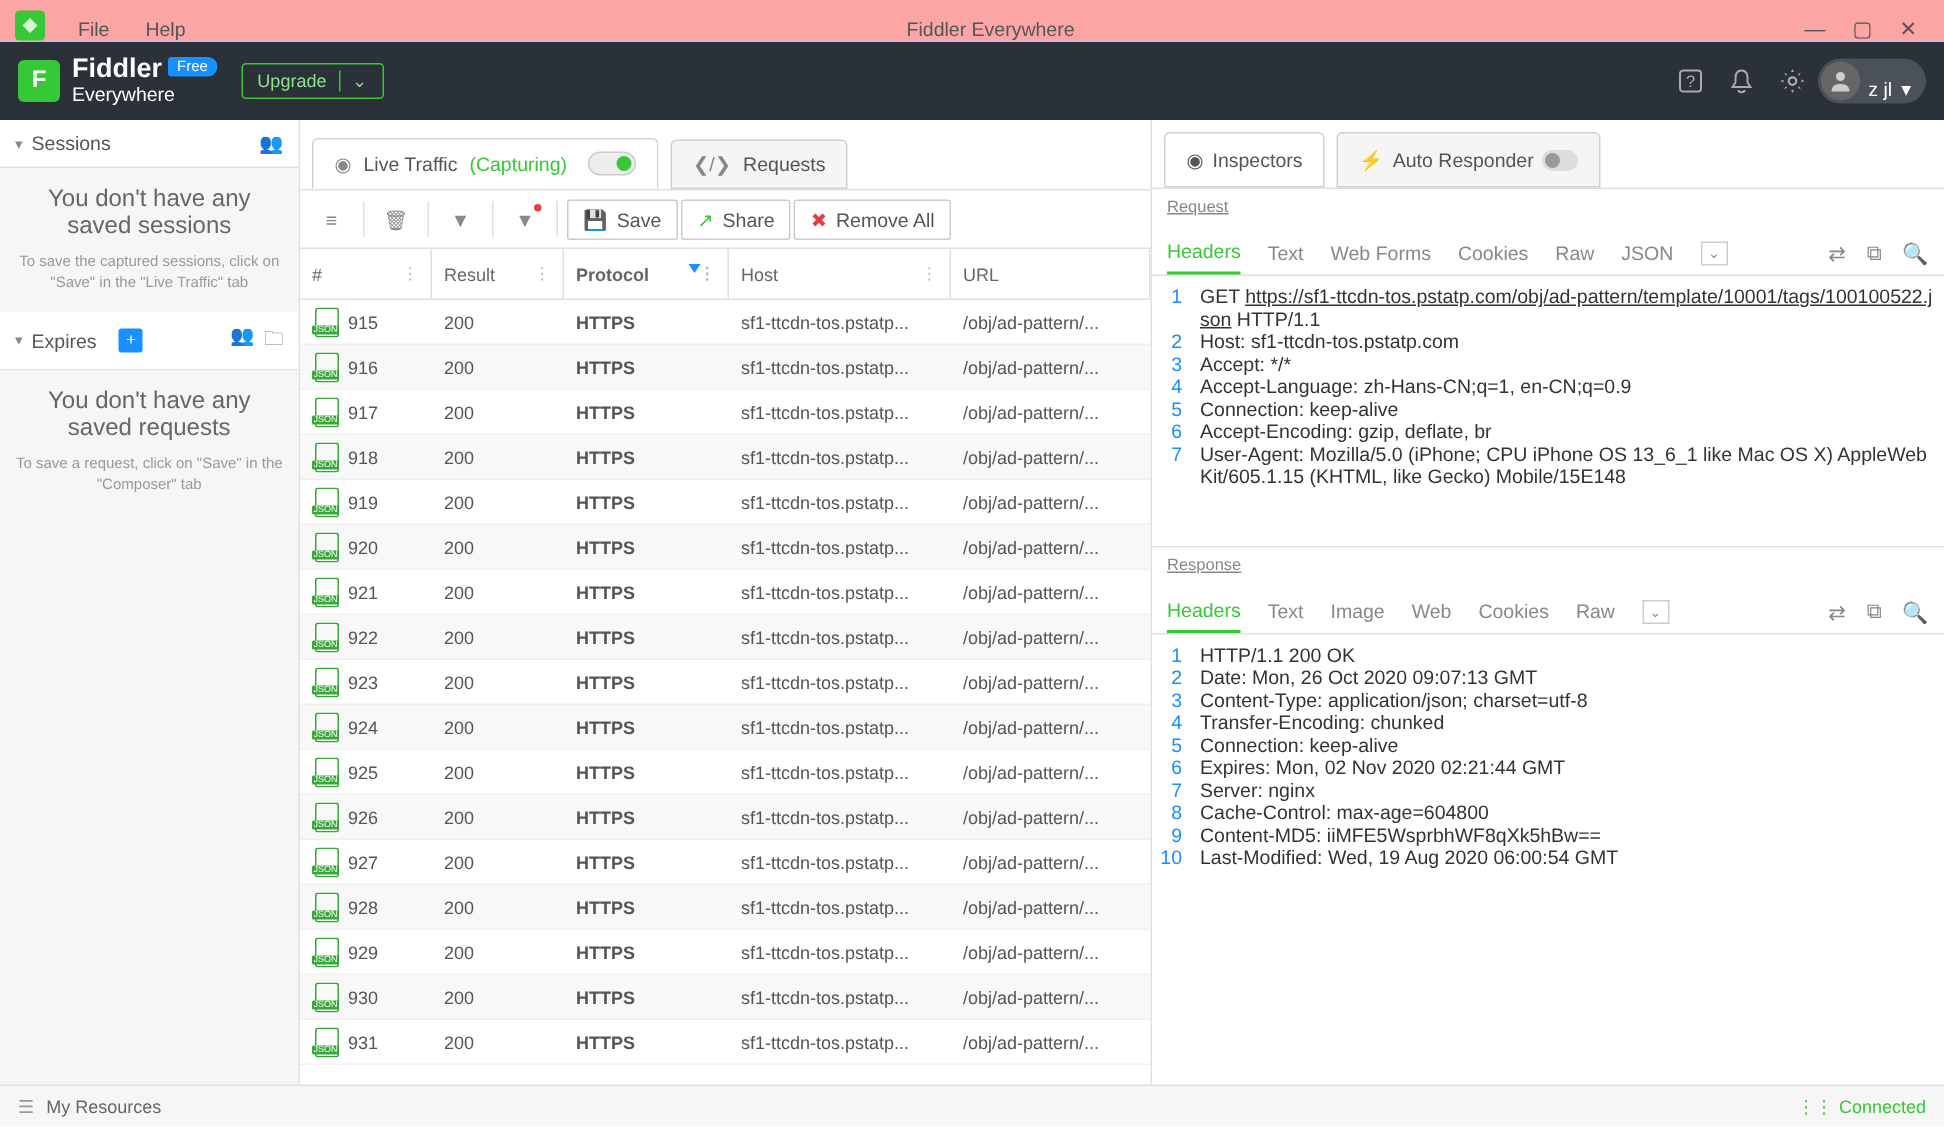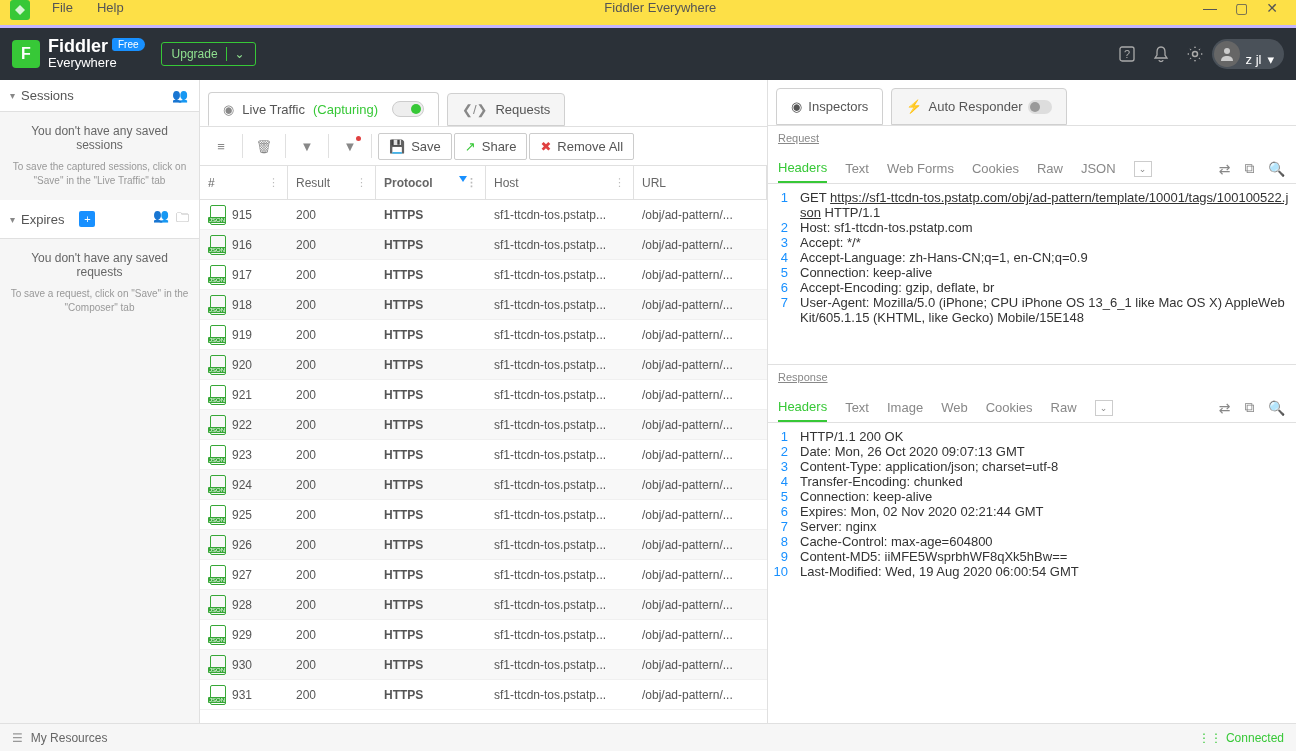--- a/index.html
+++ b/index.html
@@ -1,17 +1,17 @@
 <!DOCTYPE html>
 <html><head>
 <meta charset="utf-8">
 <style>
 * { margin: 0; padding: 0; box-sizing: border-box; font-family: 'Segoe UI', Arial, sans-serif; }
 body { width: 1296px; height: 751px; overflow: hidden; background: #fff; display: flex; flex-direction: column; }
-.titlebar { height: 28px; background: #fde047; display: flex; align-items: flex-start; border-bottom: 3px solid #c4b5fd; font-size: 13px; color: #555; }
+.titlebar { height: 28px; background: #fca5a5; display: flex; align-items: flex-end; border-bottom: 1px solid #c4b5fd; font-size: 13px; color: #555; }
 .titlebar .app-icon { width: 20px; height: 20px; background: #37c837; border-radius: 3px; margin: 0 10px; display: flex; align-items: center; justify-content: center; }
 .titlebar .menu-item { padding: 0 12px; cursor: pointer; }
 .titlebar .title { flex: 1; text-align: center; }
 .titlebar .win-controls { display: flex; gap: 18px; padding: 0 18px; font-size: 14px; }
 .headerbar { height: 52px; background: #2b3138; display: flex; align-items: center; padding: 0 12px; color: #fff; }
 .headerbar .logo-box { width: 28px; height: 28px; background: #37c837; border-radius: 4px; display: flex; align-items: center; justify-content: center; color: #fff; font-weight: bold; margin-right: 8px; }
 .headerbar .logo-text { font-size: 13px; line-height: 14px; }
 .headerbar .logo-text b { font-size: 18px; text-align: center; }
 .headerbar .free-badge { background: #1890ff; color: #fff; font-size: 10px; padding: 1px 6px; border-radius: 3px 8px 8px 3px; margin-left: 4px; position: relative; top: -4px; }
 .headerbar .upgrade-btn { border: 1px solid #37c837; color: #8fe08f; font-size: 12px; padding: 4px 10px; border-radius: 3px; margin-left: 16px; display: flex; align-items: center; gap: 8px; position: relative; }
@@ -21,21 +21,21 @@
 .headerbar .user { background: #4a5159; border-radius: 16px; padding: 2px 10px 2px 2px; display: flex; align-items: flex-end; gap: 6px; font-size: 13px; }
 .headerbar .avatar { width: 26px; height: 26px; border-radius: 50%; background: #666; display: flex; align-items: center; justify-content: center; font-size: 14px; }
 .main { flex: 1; display: flex; overflow: hidden; }
 .sidebar { width: 200px; background: #f6f6f6; border-right: 1px solid #e0e0e0; display: flex; flex-direction: column; font-size: 13px; color: #555; }
 .sidebar .section-head { padding: 8px 10px; display: flex; align-items: center; border-bottom: 1px solid #e0e0e0; background: #fff; }
 .sidebar .section-head .chev { margin-right: 6px; color: #888; font-size: 10px; }
 .sidebar .section-head .title { flex: 1; font-weight: 500; }
 .sidebar .section-head .icons { display: flex; gap: 6px; color: #888; }
 .sidebar .plus-badge { background: #1890ff; color: #fff; font-size: 11px; width: 16px; height: 16px; border-radius: 2px; display: inline-flex; align-items: center; justify-content: center; }
 .sidebar .empty { padding: 12px 10px; text-align: center; background: #f6f6f6; }
-.sidebar .empty .msg { color: #666; font-size: 12px; }
+.sidebar .empty .msg { color: #666; font-size: 16px; }
 .sidebar .empty .hint { color: #999; font-size: 10px; margin-top: 8px; line-height: 14px; }
 .center { flex: 1; display: flex; overflow: hidden; }
 .traffic { flex: 1; display: flex; flex-direction: column; border-right: 1px solid #e0e0e0; min-width: 0; overflow: hidden; }
 .center-tabs { height: 46px; display: flex; align-items: flex-end; padding: 0 8px; gap: 8px; padding-top: 6px; }
 .tab { border: 1px solid #d0d0d0; border-radius: 4px 4px 0 0; padding: 8px 14px; background: #f5f5f5; font-size: 13px; color: #555; display: flex; align-items: center; gap: 8px; cursor: pointer; }
 .tab.active { background: #fff; border-bottom: 1px solid #fff; }
 .tab .eye-i, .tab .code-i { color: #888; font-size: 13px; }
 .capturing { color: #37c837; }
 .toggle { width: 32px; height: 16px; background: #eee; border: 1px solid #ccc; border-radius: 10px; position: relative; margin-left: 6px; }
 .toggle .dot { width: 10px; height: 10px; background: #37c837; border-radius: 50%; position: absolute; right: 2px; top: 2px; }

